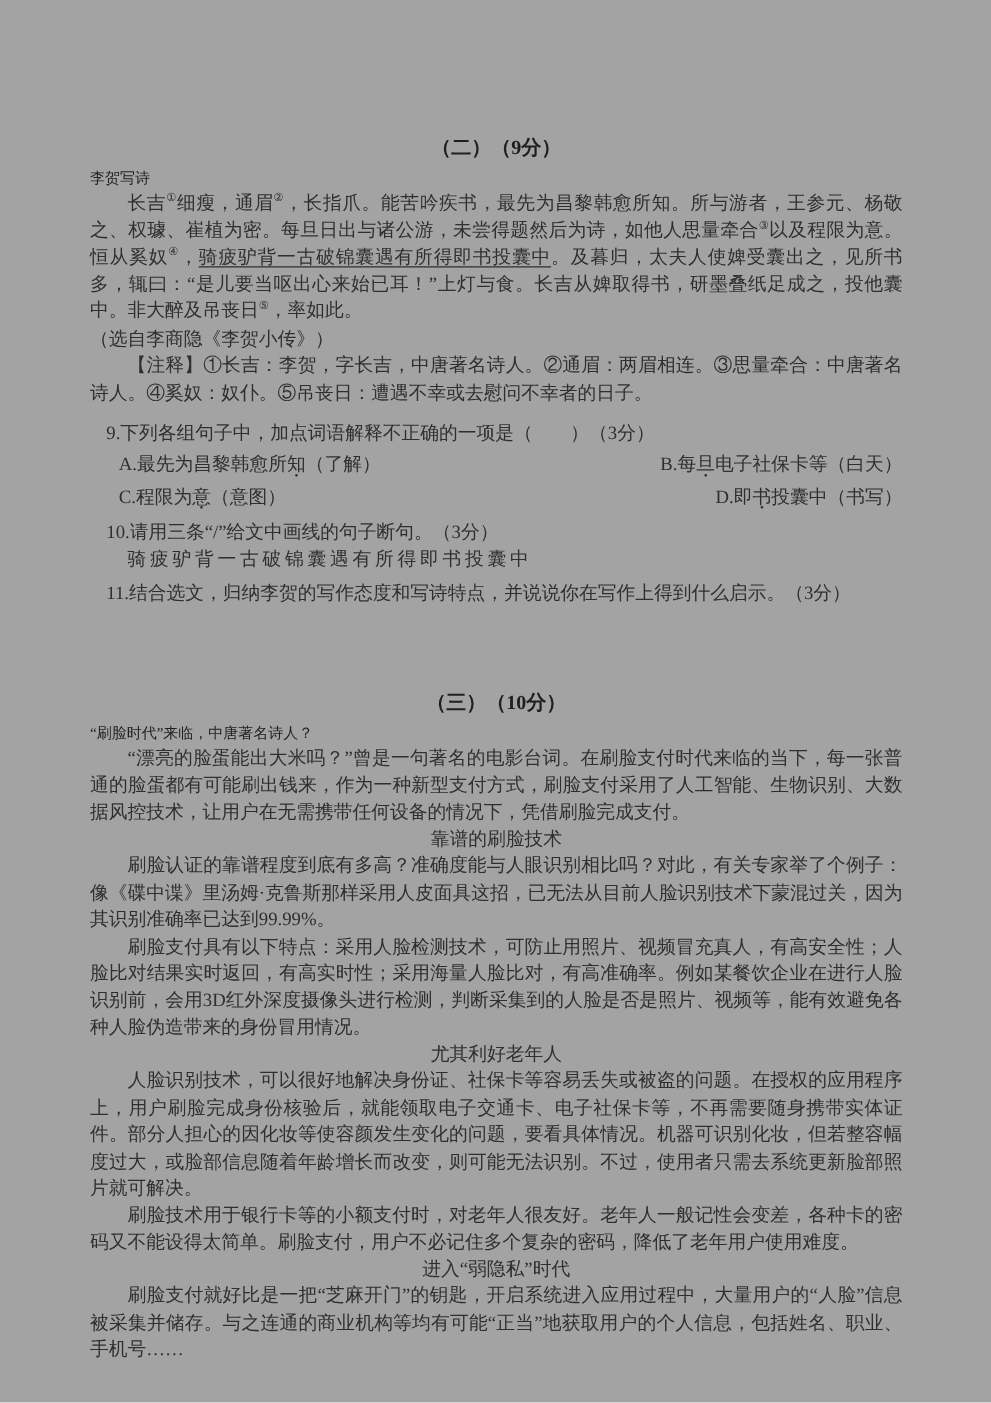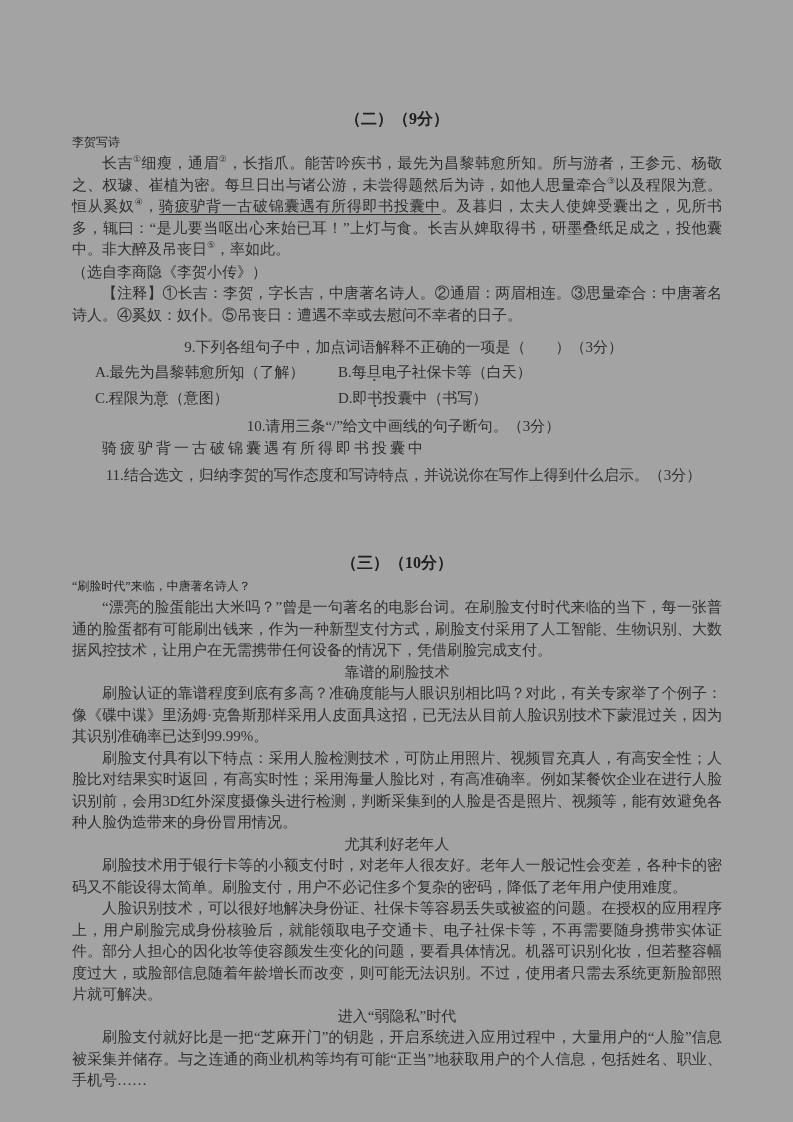--- a/index.html
+++ b/index.html
@@ -54,27 +54,27 @@
     text-align: left;
     line-height: 21.5px;
     margin-top: 1px;
   }
   .notes { margin-top: 8px; }
   .question {
     margin: 0;
     margin-left: 13px;
     line-height: 21.5px;
     margin-top: 5px;
-    text-align: center;
   }
   .q-first { margin-top: 11px; }
   .opt-row {
     display: flex;
     margin-left: 23px;
     line-height: 26px;
+    justify-content: space-between;
   }
   .opt-left { width: 243px; }
   .q10-sentence {
     margin-left: 30px;
     line-height: 21.5px;
     letter-spacing: 3px;
     margin-top: 1px;
   }
   .section-gap { height: 66px; }
   .subhead {
@@ -137,19 +137,19 @@
     <div class="section-gap"></div>
 
     <div class="sec-heading">（三）（10分）</div>
     <div class="sec-title">“刷脸时代”来临，中唐著名诗人？</div>
 
     <p class="para">“漂亮的脸蛋能出大米吗？”曾是一句著名的电影台词。在刷脸支付时代来临的当下，每一张普通的脸蛋都有可能刷出钱来，作为一种新型支付方式，刷脸支付采用了人工智能、生物识别、大数据风控技术，让用户在无需携带任何设备的情况下，凭借刷脸完成支付。</p>
     <div class="subhead">靠谱的刷脸技术</div>
     <p class="para">刷脸认证的靠谱程度到底有多高？准确度能与人眼识别相比吗？对此，有关专家举了个例子：像《碟中谍》里汤姆·克鲁斯那样采用人皮面具这招，已无法从目前人脸识别技术下蒙混过关，因为其识别准确率已达到99.99%。</p>
     <p class="para">刷脸支付具有以下特点：采用人脸检测技术，可防止用照片、视频冒充真人，有高安全性；人脸比对结果实时返回，有高实时性；采用海量人脸比对，有高准确率。例如某餐饮企业在进行人脸识别前，会用3D红外深度摄像头进行检测，判断采集到的人脸是否是照片、视频等，能有效避免各种人脸伪造带来的身份冒用情况。</p>
     <div class="subhead">尤其利好老年人</div>
+    <p class="para">人脸识别技术，可以很好地解决身份证、社保卡等容易丢失或被盗的问题。在授权的应用程序上，用户刷脸完成身份核验后，就能领取电子交通卡、电子社保卡等，不再需要随身携带实体证件。部分人担心的因化妆等使容颜发生变化的问题，要看具体情况。机器可识别化妆，但若整容幅度过大，或脸部信息随着年龄增长而改变，则可能无法识别。不过，使用者只需去系统更新脸部照片就可解决。</p>
     <p class="para">刷脸技术用于银行卡等的小额支付时，对老年人很友好。老年人一般记性会变差，各种卡的密码又不能设得太简单。刷脸支付，用户不必记住多个复杂的密码，降低了老年用户使用难度。</p>
-    <p class="para">人脸识别技术，可以很好地解决身份证、社保卡等容易丢失或被盗的问题。在授权的应用程序上，用户刷脸完成身份核验后，就能领取电子交通卡、电子社保卡等，不再需要随身携带实体证件。部分人担心的因化妆等使容颜发生变化的问题，要看具体情况。机器可识别化妆，但若整容幅度过大，或脸部信息随着年龄增长而改变，则可能无法识别。不过，使用者只需去系统更新脸部照片就可解决。</p>
     <div class="subhead">进入“弱隐私”时代</div>
     <p class="para">刷脸支付就好比是一把“芝麻开门”的钥匙，开启系统进入应用过程中，大量用户的“人脸”信息被采集并储存。与之连通的商业机构等均有可能“正当”地获取用户的个人信息，包括姓名、职业、手机号……</p>
 
   </div>
 </div>
 
 </body></html>

